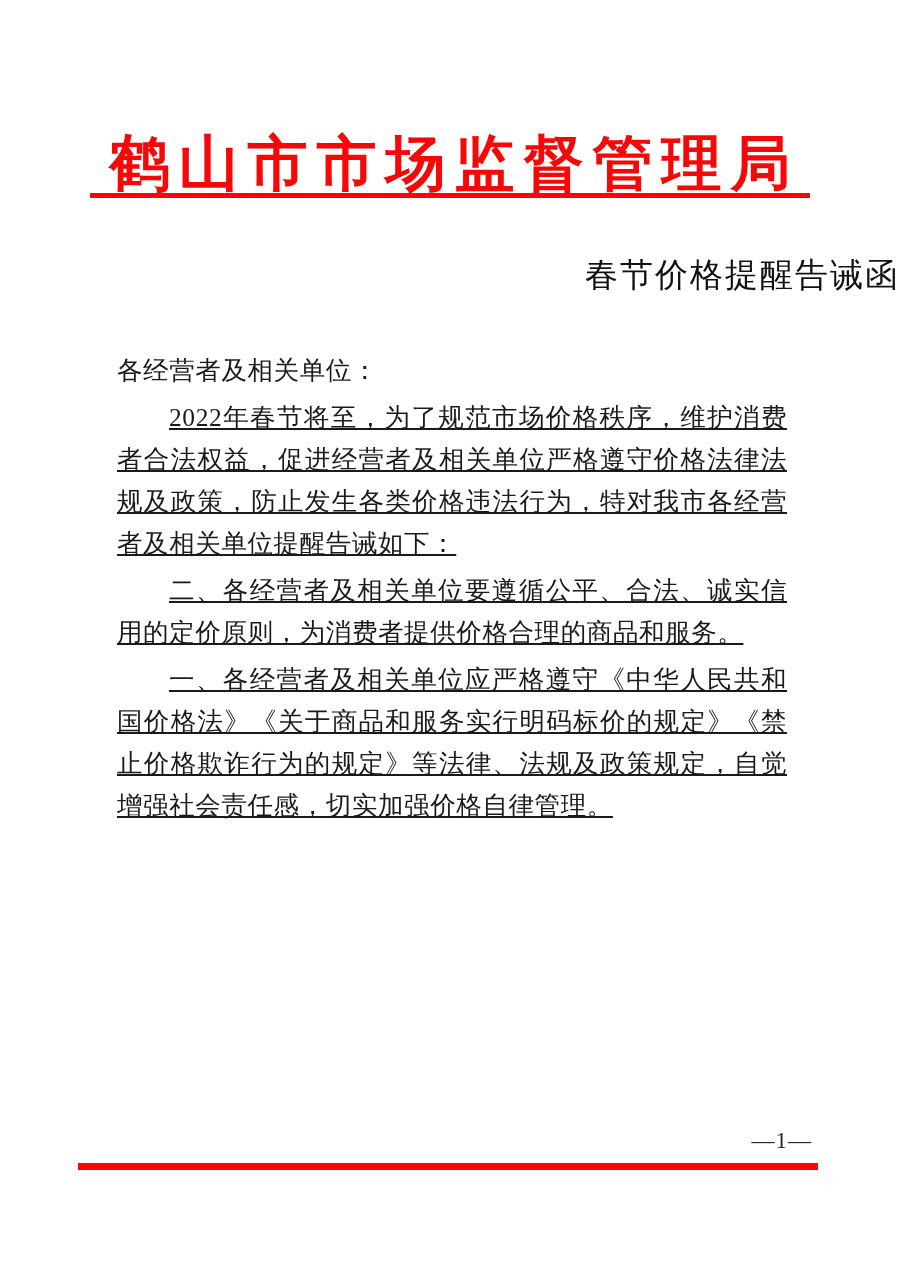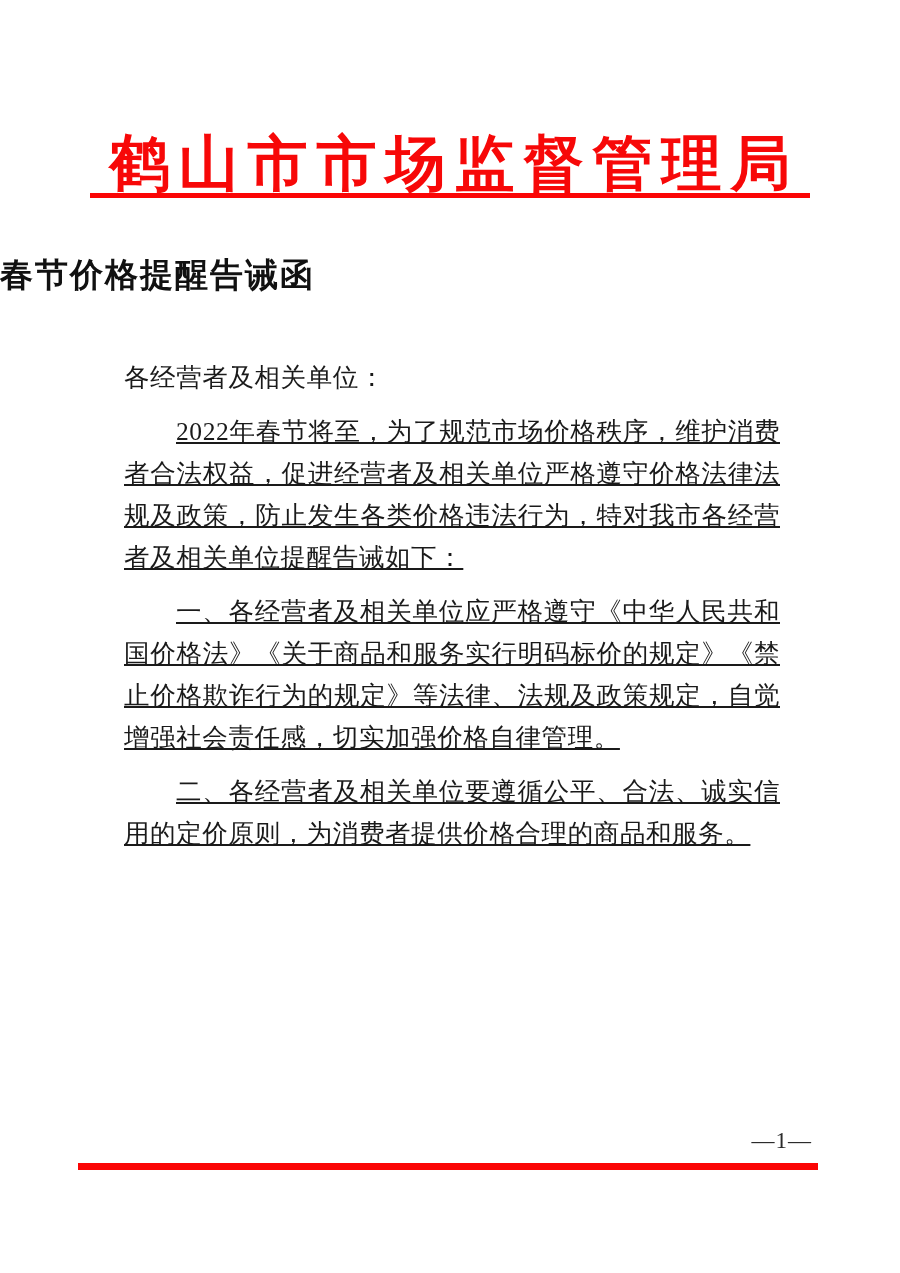--- a/index.html
+++ b/index.html
@@ -48,45 +48,45 @@
     height: 5px;
     background: #fb0505;
   }
 
   
   .doc-title {
     position: absolute;
     top: 255px;
     left: 0;
     width: 900px;
-    text-align: left;
+    text-align: right;
     font-family: "Liberation Serif", "DejaVu Serif", serif;
     font-size: 33px;
-    font-weight: bold;
+    font-weight: normal;
     color: #111111;
     letter-spacing: 2px;
     line-height: 1.25;
   }
 
   
   .body-block {
     position: absolute;
     top: 345px;
     left: 112px;
     width: 680px;
   }
 
   .para {
     font-family: "Liberation Serif", "DejaVu Serif", serif;
     font-size: 25.5px;
     line-height: 42px;
     color: #1a1a1a;
     text-align: justify;
     text-justify: inter-ideograph;
-    margin: 12px;
+    margin: 5px;
     letter-spacing: 0.6px;
   }
 
   .para.indent {
     text-indent: 52px;
     text-decoration: underline;
   }
 
   
   .page-number {
@@ -122,23 +122,23 @@
   <div class="header-rule"></div>
 
   <div class="doc-title">春节价格提醒告诫函</div>
 
   <div class="body-block">
 
     <p class="para">各经营者及相关单位：</p>
 
     <p class="para indent">2022年春节将至，为了规范市场价格秩序，维护消费者合法权益，促进经营者及相关单位严格遵守价格法律法规及政策，防止发生各类价格违法行为，特对我市各经营者及相关单位提醒告诫如下：</p>
 
+    <p class="para indent">二、各经营者及相关单位要遵循公平、合法、诚实信用的定价原则，为消费者提供价格合理的商品和服务。</p>
+
     <p class="para indent">一、各经营者及相关单位应严格遵守《中华人民共和国价格法》《关于商品和服务实行明码标价的规定》《禁止价格欺诈行为的规定》等法律、法规及政策规定，自觉增强社会责任感，切实加强价格自律管理。</p>
-
-    <p class="para indent">二、各经营者及相关单位要遵循公平、合法、诚实信用的定价原则，为消费者提供价格合理的商品和服务。</p>
 
 
   </div>
 
   <div class="page-number">—1—</div>
 
   <div class="footer-bar"></div>
 
 </div>
 

